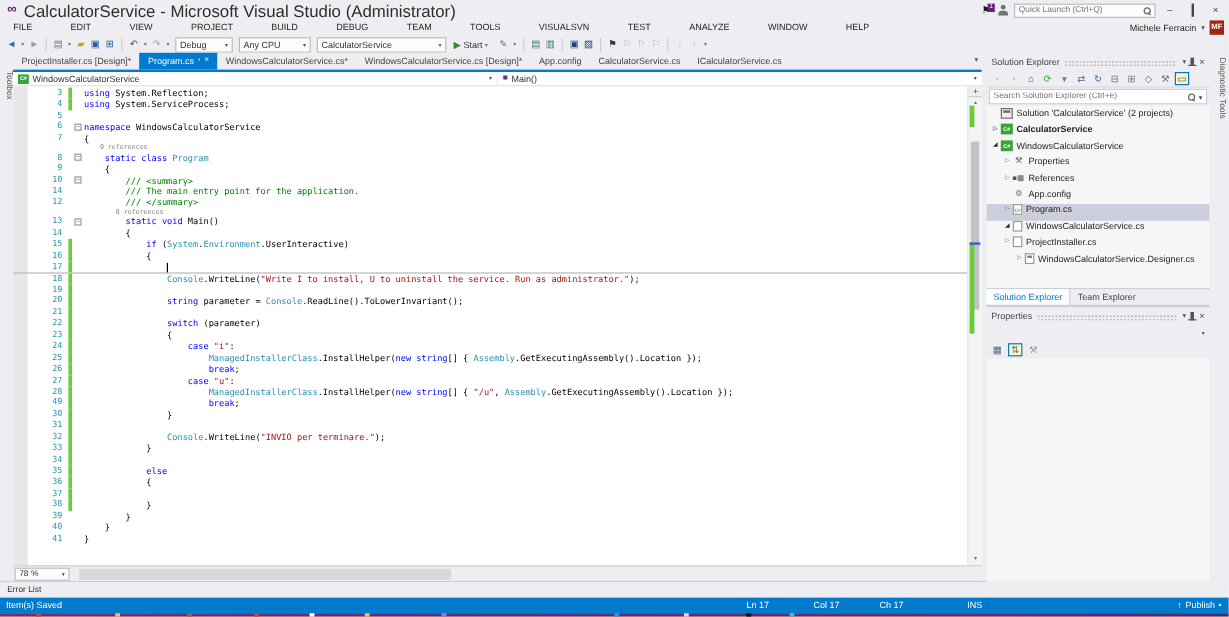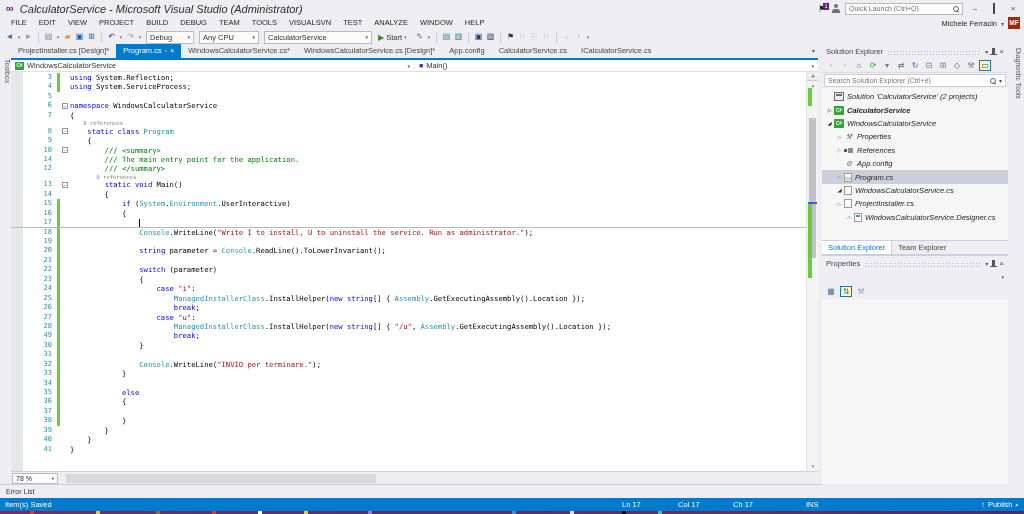--- a/index.html
+++ b/index.html
@@ -3,21 +3,21 @@
 <meta charset="utf-8">
 <style>
   * { margin:0; padding:0; box-sizing:border-box; }
   html,body { width:1024px; height:514px; overflow:hidden; }
   body { font-family:"Liberation Sans",sans-serif; background:#EEEEF2; position:relative; font-size:8px; color:#1E1E1E; }
   .abs { position:absolute; }
 
   
   #titlebar { left:0; top:0; width:1024px; height:17px; background:#EEEEF2; display:flex; align-items:center; }
   #vs-logo { color:#68217A; font-size:11px; font-weight:bold; margin:0 6px 0 6px; line-height:15px; }
-  #window-title { font-size:11px; color:#2D2D2D;font-style:italic; }
+  #window-title { font-size:14px; color:#2D2D2D; }
   #title-right { margin-left:auto; display:flex; align-items:center; gap:5px; padding-right:4px; }
   .flag { font-size:9px; color:#1E1E1E; position:relative; }
   .flag .badge { position:absolute; left:5px; top:-1px; background:#68217A; color:#fff; font-size:5.5px; padding:0 1.5px; line-height:7px; }
   .person { width:9px; height:9px; position:relative; }
   .person:before { content:""; position:absolute; left:2.5px; top:0; width:4px; height:4px; border-radius:50%; background:#717171; }
   .person:after { content:""; position:absolute; left:0.5px; top:4.5px; width:8px; height:4px; border-radius:3px 3px 0 0; background:#717171; }
   #quick-launch { width:118px; height:12px; background:#fcfcfc; border:1px solid #B9BAC1; display:flex; align-items:center; padding:0 3px; }
   #quick-launch input { border:0; outline:0; background:transparent; width:100%; font-size:7px; color:#777; font-family:"Liberation Sans",sans-serif; }
   .mag { width:6px; height:6px; position:relative; flex:0 0 auto; }
   .mag:before { content:""; position:absolute; left:0; top:0; width:4px; height:4px; border:1px solid #666; border-radius:50%; }
@@ -102,21 +102,21 @@
   .grip { flex:1; height:5px; margin-top:2px; background-image:radial-gradient(circle,#B9BAC1 0.6px,transparent 0.7px); background-size:3px 3px; }
   .ph-btn { font-size:6px; color:#555; }
   .pin-icon { width:3px; height:7px; background:#555; position:relative; }
   .pin-icon:after { content:""; position:absolute; left:-2px; bottom:0; width:7px; height:1px; background:#555; }
   #se-toolbar { height:15px; display:flex; align-items:center; padding:0 3px; gap:2px; border-bottom:1px solid #DDD; flex:0 0 auto; }
   .se-ico { min-width:12px; text-align:center; font-size:8px; color:#4A6B8A; }
   .se-ico.sel { border:1px solid #007ACC; background:#FDF4BF; }
   #se-search { height:13px; margin:1px 2px; background:#fff; border:1px solid #CCCEDB; display:flex; align-items:center; padding:0 3px; flex:0 0 auto; }
   #se-search input { flex:1; border:0; outline:0; font-size:7px; color:#999; font-family:"Liberation Sans",sans-serif; background:transparent; }
   #se-tree { flex:1; background:#F6F6F6; overflow:hidden; padding-top:2px; }
-  .trow { height:13.4px; display:flex; align-items:center; font-size:7.5px; color:#1E1E1E; white-space:nowrap;font-style:italic; }
+  .trow { height:13.4px; display:flex; font-size:7.5px; color:#1E1E1E; white-space:nowrap; }
   .trow.selected { background:#CCCEDB; }
   .trow .arrow { width:9px; text-align:center; font-size:5px; color:#848484; flex:0 0 auto; }
   .trow .arrow.exp { color:#262626; }
   .trow.bold { font-weight:bold; }
   .tico { width:10px; height:9px; margin-right:3px; flex:0 0 auto; position:relative; font-size:7px; line-height:9px; text-align:center; }
   .tico-solution { background:#EDEDF0; border:1px solid #6A6A75; }
   .tico-solution:after { content:""; position:absolute; left:1px; top:1px; right:1px; height:2px; background:#6A6A75; }
   .tico-csproj { background:#37A437; color:#fff; font-size:4.5px; font-weight:bold; }
   .tico-csproj:after { content:"C#"; }
   .tico-wrench:after { content:"⚒"; color:#666; }
@@ -163,21 +163,21 @@
       <input placeholder="Quick Launch (Ctrl+Q)" style="">
       <span class="mag"></span>
     </div>
     <span class="winbtn">–</span>
     <span class="winbtn"><span class="restore-box"></span></span>
     <span class="winbtn">×</span>
   </div>
 </div>
 
 <div id="menubar" class="abs">
-  <div id="menu-items" style="display:flex;">
+  <div id="menu-items" style="display:flex;gap:20px;">
       <span class="menu-item">FILE</span>
       <span class="menu-item">EDIT</span>
       <span class="menu-item">VIEW</span>
       <span class="menu-item">PROJECT</span>
       <span class="menu-item">BUILD</span>
       <span class="menu-item">DEBUG</span>
       <span class="menu-item">TEAM</span>
       <span class="menu-item">TOOLS</span>
       <span class="menu-item">VISUALSVN</span>
       <span class="menu-item">TEST</span>

